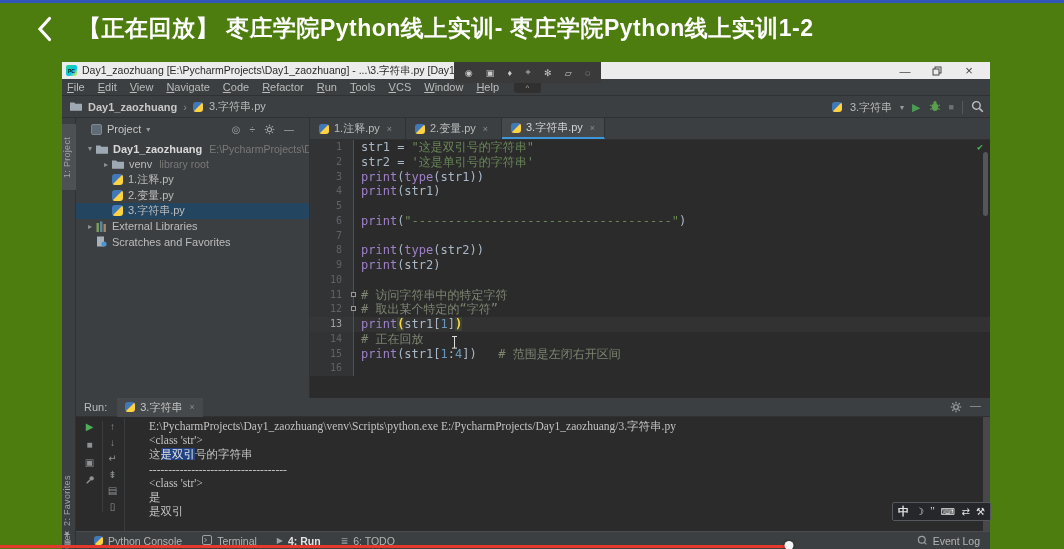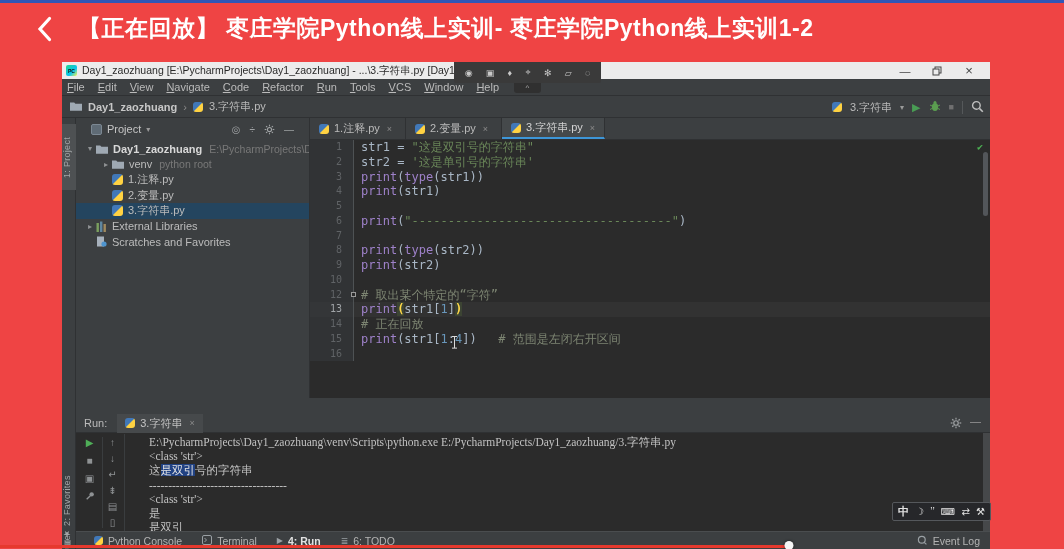--- a/index.html
+++ b/index.html
@@ -1,17 +1,17 @@
 <!DOCTYPE html>
 <html><head>
 <meta charset="utf-8">
 <style>
 *{box-sizing:border-box;margin:0;padding:0}
 html,body{background:#000}
-#stage{position:relative;width:1064px;height:549px;background:#ef4444;overflow:hidden;
+#stage{position:relative;width:1064px;height:549px;background:#4d7c0f;overflow:hidden;
   font-family:"Liberation Sans","DejaVu Sans",sans-serif}
 #top-strip{position:absolute;top:0;left:0;right:0;height:3px;background:#3156b8}
 #back-btn{position:absolute;left:36px;top:16px;cursor:pointer}
 #player-title{position:absolute;left:78px;top:13px;font-size:23px;font-weight:600;color:#fff;letter-spacing:.5px;white-space:nowrap}
 
 #ide{position:absolute;left:62px;top:62px;width:928px;height:487px;background:#3c3f41;font-size:11px;color:#bbb}
 
 
 #titlebar{position:absolute;top:0;left:0;right:0;height:17px;background:#ececec;display:flex;align-items:center;padding-left:4px}
 .app-ico{width:11px;height:11px;border-radius:2px;background:linear-gradient(135deg,#21d789,#07c3f2 60%,#fcf84a);color:#111;
@@ -86,21 +86,21 @@
 .fold{position:absolute;right:-3px;top:4px;width:5px;height:5px;border:1px solid #9a9a9a;background:#2b2b2b;z-index:2}
 .tk-v{color:#a9b7c6}.tk-o{color:#a9b7c6}.tk-s{color:#6a8759}.tk-f{color:#9e81c9}.tk-n{color:#6897bb}.tk-c{color:#7d8572}
 .tk-p{color:#ffd84a;font-weight:bold;background:#3c4433}
 #inspect-check{position:absolute;right:7px;top:1px;color:#4cb253;font-size:10px}
 #ed-scroll{position:absolute;right:2px;top:12px;width:5px;height:64px;background:#53565a;border-radius:3px}
 .ibeam{position:absolute;left:141px;top:196px;width:7px;height:13px;z-index:3}
 .ibeam::before{content:"";position:absolute;left:2.8px;top:1px;bottom:1px;width:1.4px;background:#dcdcdc}
 .ibeam::after{content:"";position:absolute;left:1px;right:1px;top:0;height:1.4px;background:#dcdcdc;box-shadow:0 11.6px 0 #dcdcdc}
 
 
-#run-panel{position:absolute;left:14px;top:352px;width:914px;height:133px;background:#2b2b2b}
+#run-panel{position:absolute;left:14px;top:336px;width:914px;height:133px;background:#2b2b2b}
 #run-header{position:absolute;top:0;left:0;right:0;height:19px;background:#3c3f41;border-bottom:1px solid #2f3133;display:flex;align-items:center;padding-left:8px;gap:10px}
 #run-label{color:#bbb}
 #run-tab{display:flex;align-items:center;gap:5px;background:#46494b;height:19px;padding:0 8px;color:#c4c4c4;cursor:pointer}
 #run-gear{position:absolute;right:28px;top:3px;cursor:pointer}
 #run-hide{position:absolute;right:9px;top:1px;color:#9a9a9a;cursor:pointer}
 #run-col1{position:absolute;left:3px;top:23px;width:21px;display:flex;flex-direction:column;align-items:center;gap:7px}
 #run-col2{position:absolute;left:26px;top:23px;width:20px;display:flex;flex-direction:column;align-items:center;gap:5px;border-left:1px solid #3a3d3f}
 .rp-ico{color:#8f9294;font-size:10px;line-height:11px;cursor:pointer;display:inline-flex}
 .rp-ico.green{color:#4fae58}
 #console{position:absolute;left:48px;top:20px;right:8px;bottom:0;border-left:1px solid #3a3d3f;padding:1px 0 0 24px;
@@ -256,21 +256,21 @@
             <span class="t-path">E:\PycharmProjects\Day1_zao</span>
           </div>
           <div class="tree-row" style="padding-left: 24px;">
             <span class="t-arrow">▸</span>
             <span class="t-ico">
               <svg width="12" height="10" viewBox="0 0 12 10">
                 <path d="M0 1.5h4.2l1.2 1.3H12v7H0z" fill="#9fa9b3"></path>
               </svg>
             </span>
             <span class="t-label">venv</span>
-            <span class="t-path">python root</span>
+            <span class="t-path">library root</span>
           </div>
           <div class="tree-row" style="padding-left: 24px;">
             <span class="t-arrow"></span>
             <span class="t-ico">
               <span class="py-ico"></span>
             </span>
             <span class="t-label">1.注释.py</span>
           </div>
           <div class="tree-row" style="padding-left: 24px;">
             <span class="t-arrow"></span>
@@ -362,20 +362,24 @@
               <div class="g">8</div>
               <div class="c"><span class="tk-f">print</span><span class="tk-o">(</span><span class="tk-f">type</span><span class="tk-o">(</span><span class="tk-v">str2</span><span class="tk-o">))</span></div>
             </div>
             <div class="code-row">
               <div class="g">9</div>
               <div class="c"><span class="tk-f">print</span><span class="tk-o">(</span><span class="tk-v">str2</span><span class="tk-o">)</span></div>
             </div>
             <div class="code-row">
               <div class="g">10</div>
               <div class="c"></div>
+            </div>
+            <div class="code-row">
+              <div class="g">11<i class="fold"></i></div>
+              <div class="c"><span class="tk-c"># 访问字符串中的特定字符</span></div>
             </div>
             <div class="code-row">
               <div class="g">12<i class="fold"></i></div>
               <div class="c"><span class="tk-c"># 取出某个特定的“字符”</span></div>
             </div>
             <div class="code-row cur">
               <div class="g">13</div>
               <div class="c"><span class="tk-f">print</span><span class="tk-p">(</span><span class="tk-v">str1</span><span class="tk-o">[</span><span class="tk-n">1</span><span class="tk-o">]</span><span class="tk-p">)</span></div>
             </div>
             <div class="code-row">

